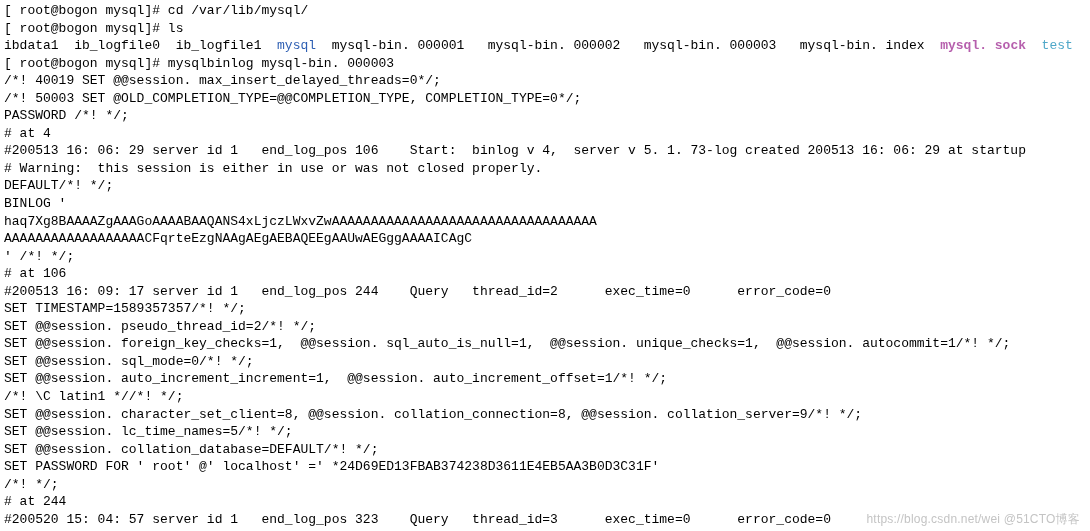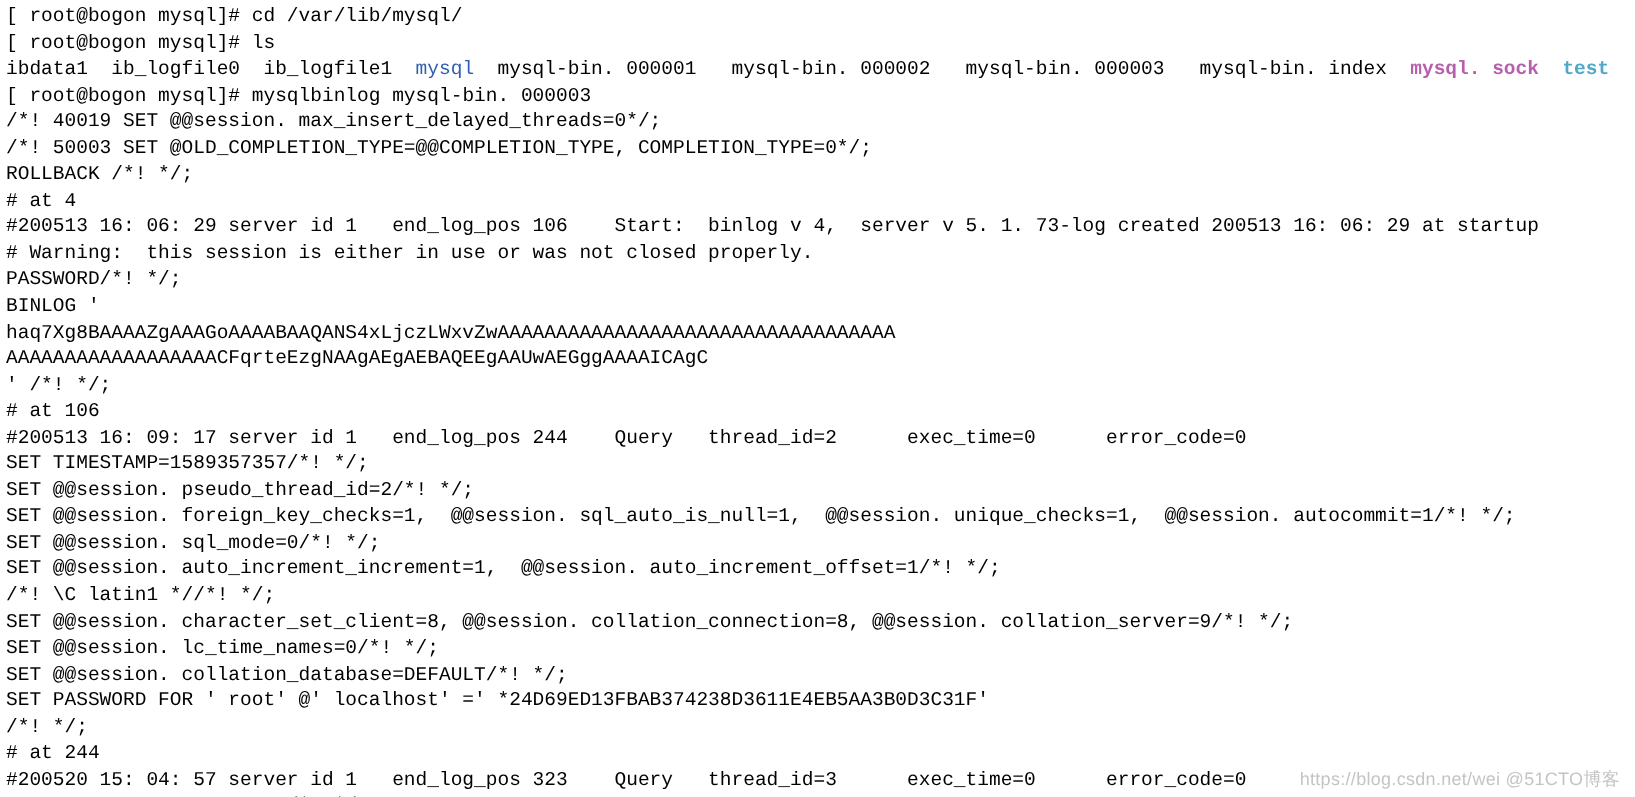--- a/index.html
+++ b/index.html
@@ -27,60 +27,60 @@
       color: #2e5fb3;
       font-weight: normal;
     }
     .magenta {
       color: #b65fad;
       font-weight: bold;
       margin-top: 20px;
     }
     .cyan {
       color: #4fa8c9;
-      font-weight: bold;
+      font-weight: normal;
     }
     .watermark {
       position: absolute;
       right: 10px;
       bottom: 4px;
       color: #c4c4c4;
       font-size: 12px;
       font-family: Arial, sans-serif;
       letter-spacing: 0.2px;
     }
   </style>
 </head>
 <body>
 
 <div class="line"><span>[ root@bogon mysql]# </span><span>cd /var/lib/mysql/</span></div>
 <div class="line"><span>[ root@bogon mysql]# </span><span>ls</span></div>
 <div class="line"><span>ibdata1  ib_logfile0  ib_logfile1  </span><span class="blue">mysql</span><span>  mysql-bin. 000001   mysql-bin. 000002   mysql-bin. 000003   mysql-bin. index  </span><span class="magenta">mysql. sock</span><span>  </span><span class="cyan">test</span></div>
 <div class="line"><span>[ root@bogon mysql]# </span><span>mysqlbinlog mysql-bin. 000003</span></div>
 <div class="line">/*! 40019 SET @@session. max_insert_delayed_threads=0*/;</div>
 <div class="line">/*! 50003 SET @OLD_COMPLETION_TYPE=@@COMPLETION_TYPE, COMPLETION_TYPE=0*/;</div>
-<div class="line">ROLLBACK /*! */;</div>
+<div class="line">PASSWORD /*! */;</div>
 <div class="line"># at 4</div>
 <div class="line">#200513 16: 06: 29 server id 1   end_log_pos 106    Start:  binlog v 4,  server v 5. 1. 73-log created 200513 16: 06: 29 at startup</div>
 <div class="line"># Warning:  this session is either in use or was not closed properly.</div>
-<div class="line">PASSWORD/*! */;</div>
+<div class="line">DEFAULT/*! */;</div>
 <div class="line">BINLOG '</div>
 <div class="line">haq7Xg8BAAAAZgAAAGoAAAABAAQANS4xLjczLWxvZwAAAAAAAAAAAAAAAAAAAAAAAAAAAAAAAAAA</div>
 <div class="line">AAAAAAAAAAAAAAAAAACFqrteEzgNAAgAEgAEBAQEEgAAUwAEGggAAAAICAgC</div>
 <div class="line">' /*! */;</div>
 <div class="line"># at 106</div>
 <div class="line">#200513 16: 09: 17 server id 1   end_log_pos 244    Query   thread_id=2      exec_time=0      error_code=0</div>
 <div class="line">SET TIMESTAMP=1589357357/*! */;</div>
 <div class="line">SET @@session. pseudo_thread_id=2/*! */;</div>
 <div class="line">SET @@session. foreign_key_checks=1,  @@session. sql_auto_is_null=1,  @@session. unique_checks=1,  @@session. autocommit=1/*! */;</div>
 <div class="line">SET @@session. sql_mode=0/*! */;</div>
 <div class="line">SET @@session. auto_increment_increment=1,  @@session. auto_increment_offset=1/*! */;</div>
 <div class="line">/*! \C latin1 *//*! */;</div>
 <div class="line">SET @@session. character_set_client=8, @@session. collation_connection=8, @@session. collation_server=9/*! */;</div>
-<div class="line">SET @@session. lc_time_names=0/*! */;</div>
+<div class="line">SET @@session. lc_time_names=5/*! */;</div>
 <div class="line">SET @@session. collation_database=DEFAULT/*! */;</div>
 <div class="line">SET PASSWORD FOR ' root' @' localhost' =' *24D69ED13FBAB374238D3611E4EB5AA3B0D3C31F'</div>
 <div class="line">/*! */;</div>
 <div class="line"># at 244</div>
 <div class="line">#200520 15: 04: 57 server id 1   end_log_pos 323    Query   thread_id=3      exec_time=0      error_code=0</div>
 <div class="line">SET TIMESTAMP=1589958297/*! */;</div>
 
 <div class="watermark">https://blog.csdn.net/wei @51CTO博客</div>
 
 </body></html>

